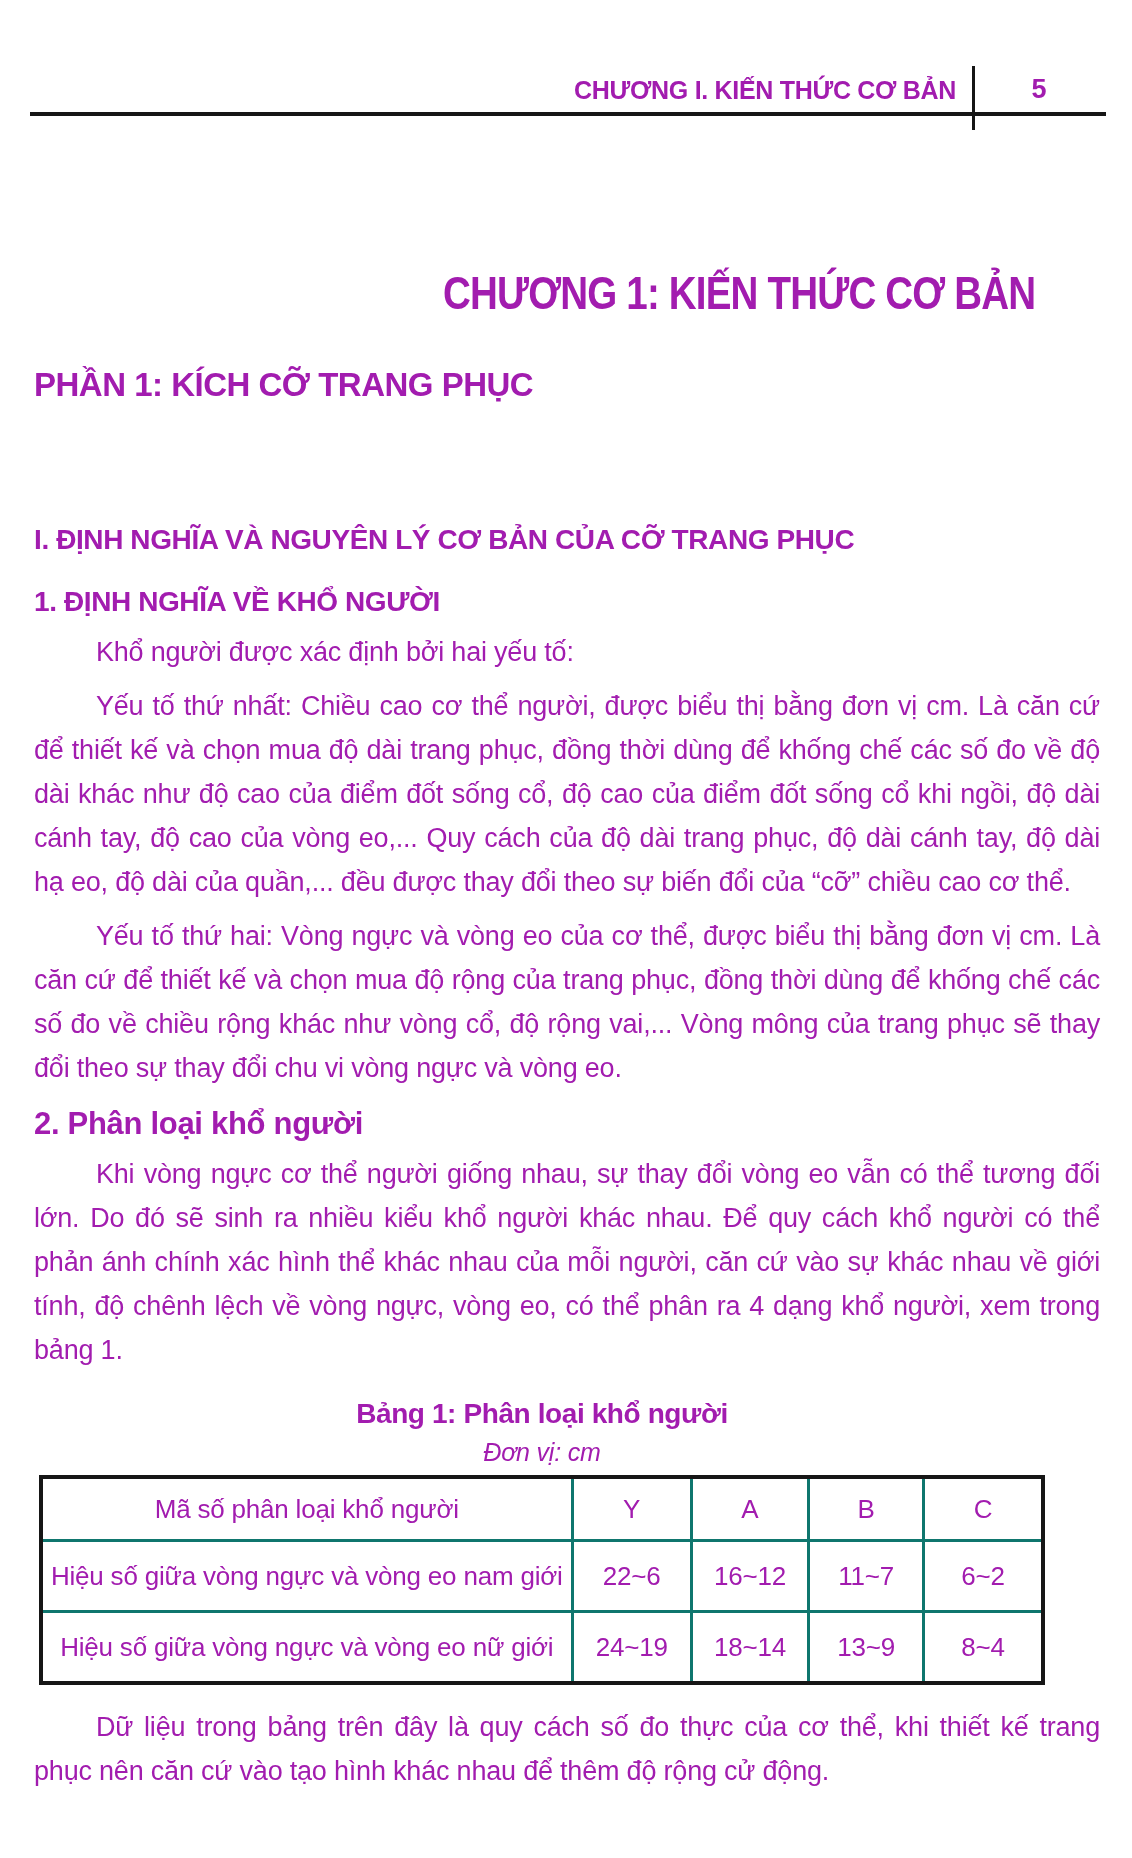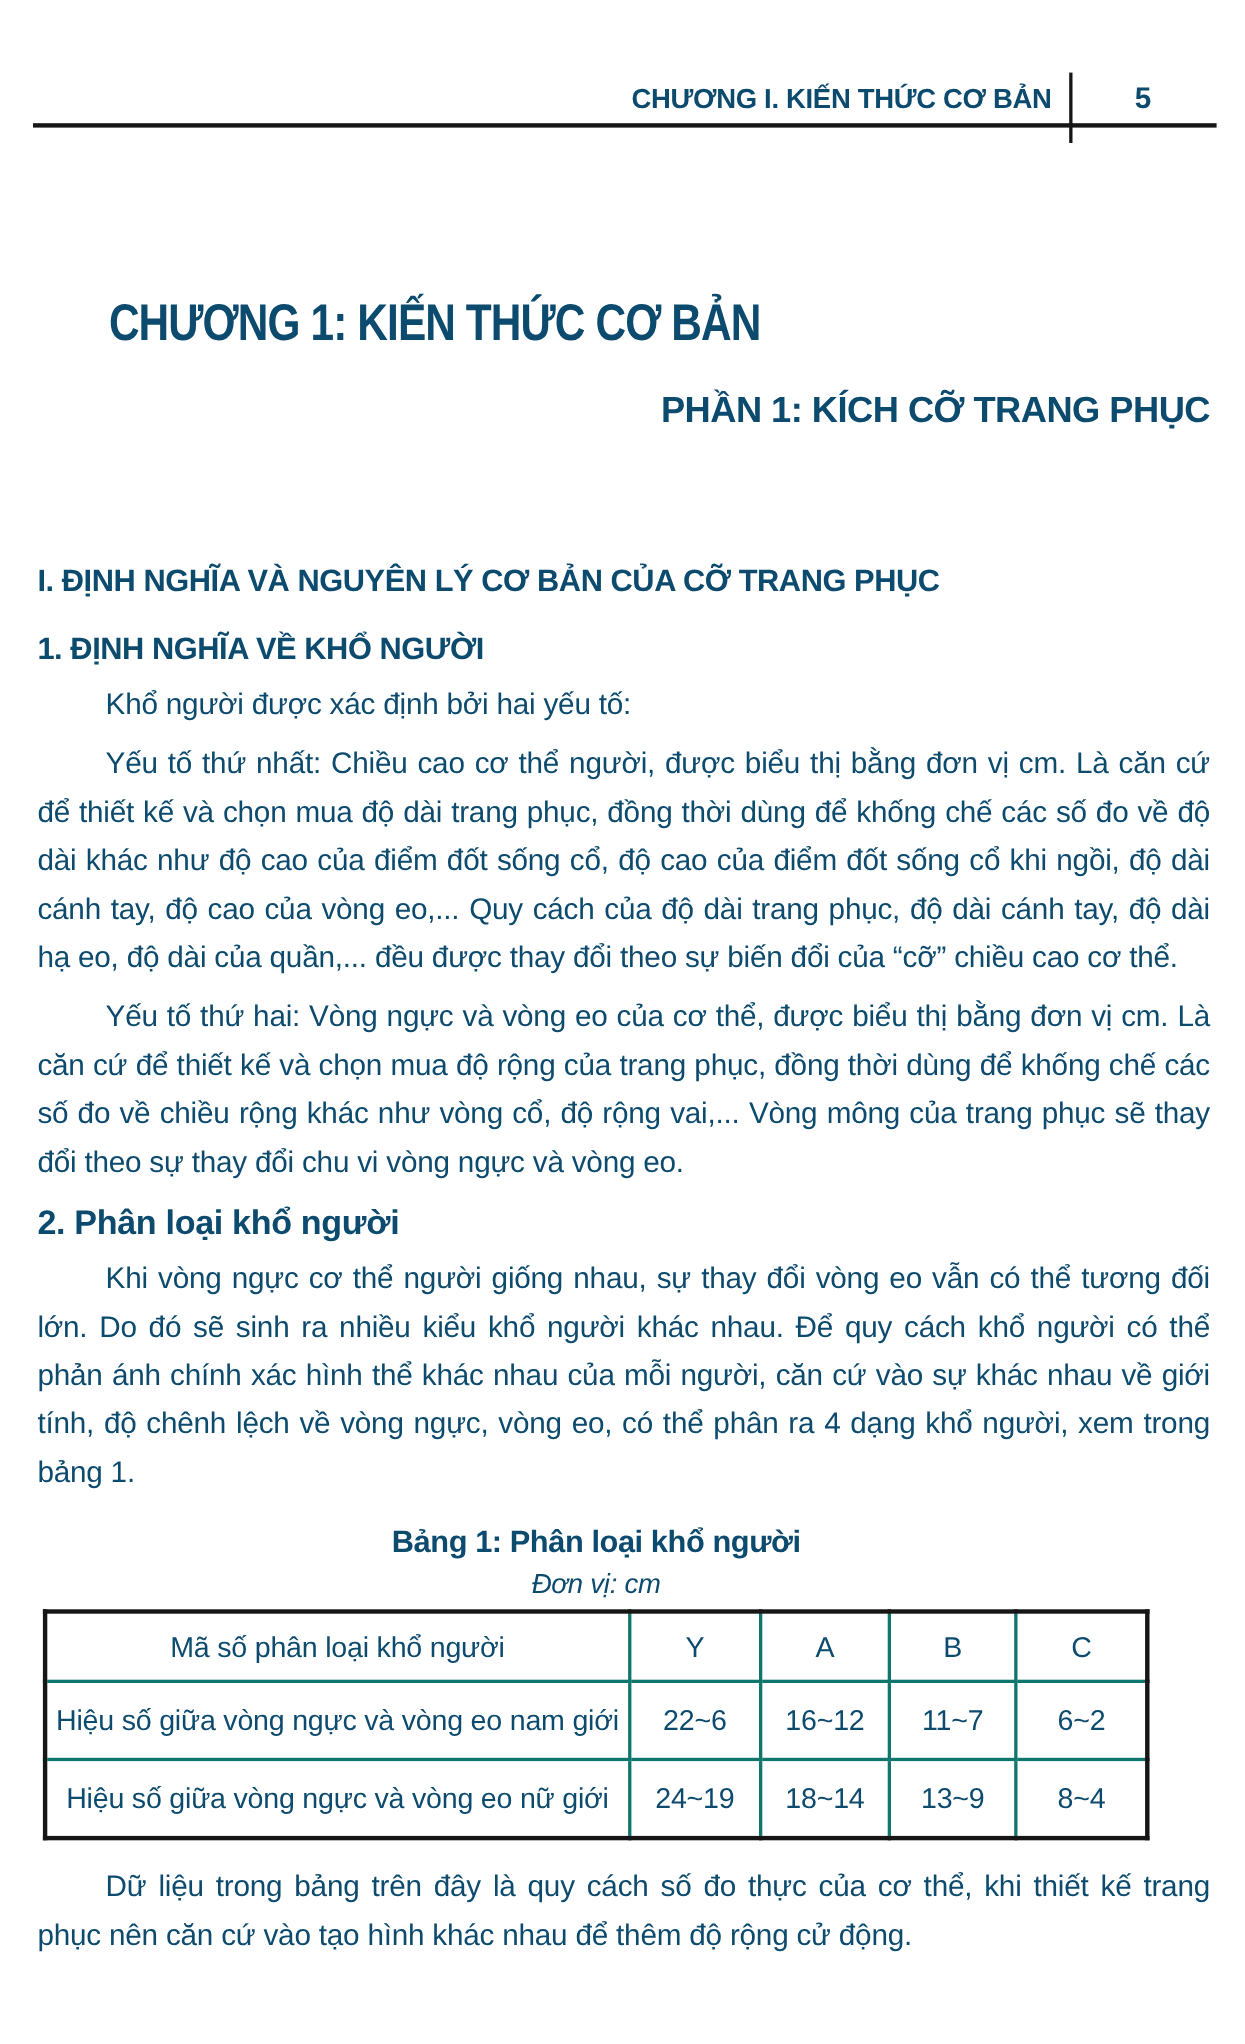--- a/index.html
+++ b/index.html
@@ -1,42 +1,42 @@
 <!DOCTYPE html>
 <html><head>
 <meta charset="utf-8">
 <style>
   html,body{margin:0;padding:0;background:#e8e8e8;}
   .page{
     position:relative;
     width:1132px;height:1858px;
     margin:0 auto;
     background:#ffffff;
-    color:#0c4a6e;
+    color:#a21caf;
     font-family:"Liberation Sans","DejaVu Sans",sans-serif;
     overflow:hidden;
     box-sizing:border-box;
   }
   
   .hdr{position:relative;height:118px;}
   .hdr-rule{position:absolute;left:30px;right:26px;top:112px;height:4px;background:#161616;}
   .hdr-vbar{position:absolute;left:972px;top:66px;width:3px;height:64px;background:#161616;}
   .hdr-title{
     position:absolute;right:176px;top:76px;
     font-size:25px;font-weight:700;letter-spacing:-0.3px;white-space:nowrap;
   }
   .hdr-pagenum{
     position:absolute;left:975px;top:74px;width:128px;
     text-align:center;font-size:27px;font-weight:700;
   }
   
   .content{padding:0 32px 0 34px;}
-  .chapter-title{margin-top:150px;text-align:left;font-size:47px;font-weight:700;line-height:50px;white-space:nowrap;}
+  .chapter-title{margin-top:150px;text-align:right;font-size:47px;font-weight:700;line-height:50px;white-space:nowrap;}
   .chapter-title .condensed{display:inline-block;transform:scaleX(0.82);transform-origin:center;letter-spacing:-1px;}
-  .part-title{margin-top:36px;text-align:right;font-size:33px;font-weight:700;letter-spacing:-0.5px;}
+  .part-title{margin-top:48px;text-align:left;font-size:33px;font-weight:700;letter-spacing:-0.5px;}
   .sec-heading{margin-top:118px;font-size:28px;font-weight:700;letter-spacing:-0.4px;line-height:36px;}
   .sub-heading{margin-top:26px;font-size:28px;font-weight:700;letter-spacing:-0.4px;line-height:36px;}
   p.body{
     margin:10px 0 0 0;
     font-size:27px;line-height:44px;
     text-align:justify;text-indent:62px;
     letter-spacing:-0.2px;
   }
   .sub2-heading{margin-top:16px;font-size:31px;font-weight:700;letter-spacing:-0.3px;line-height:36px;}
   

